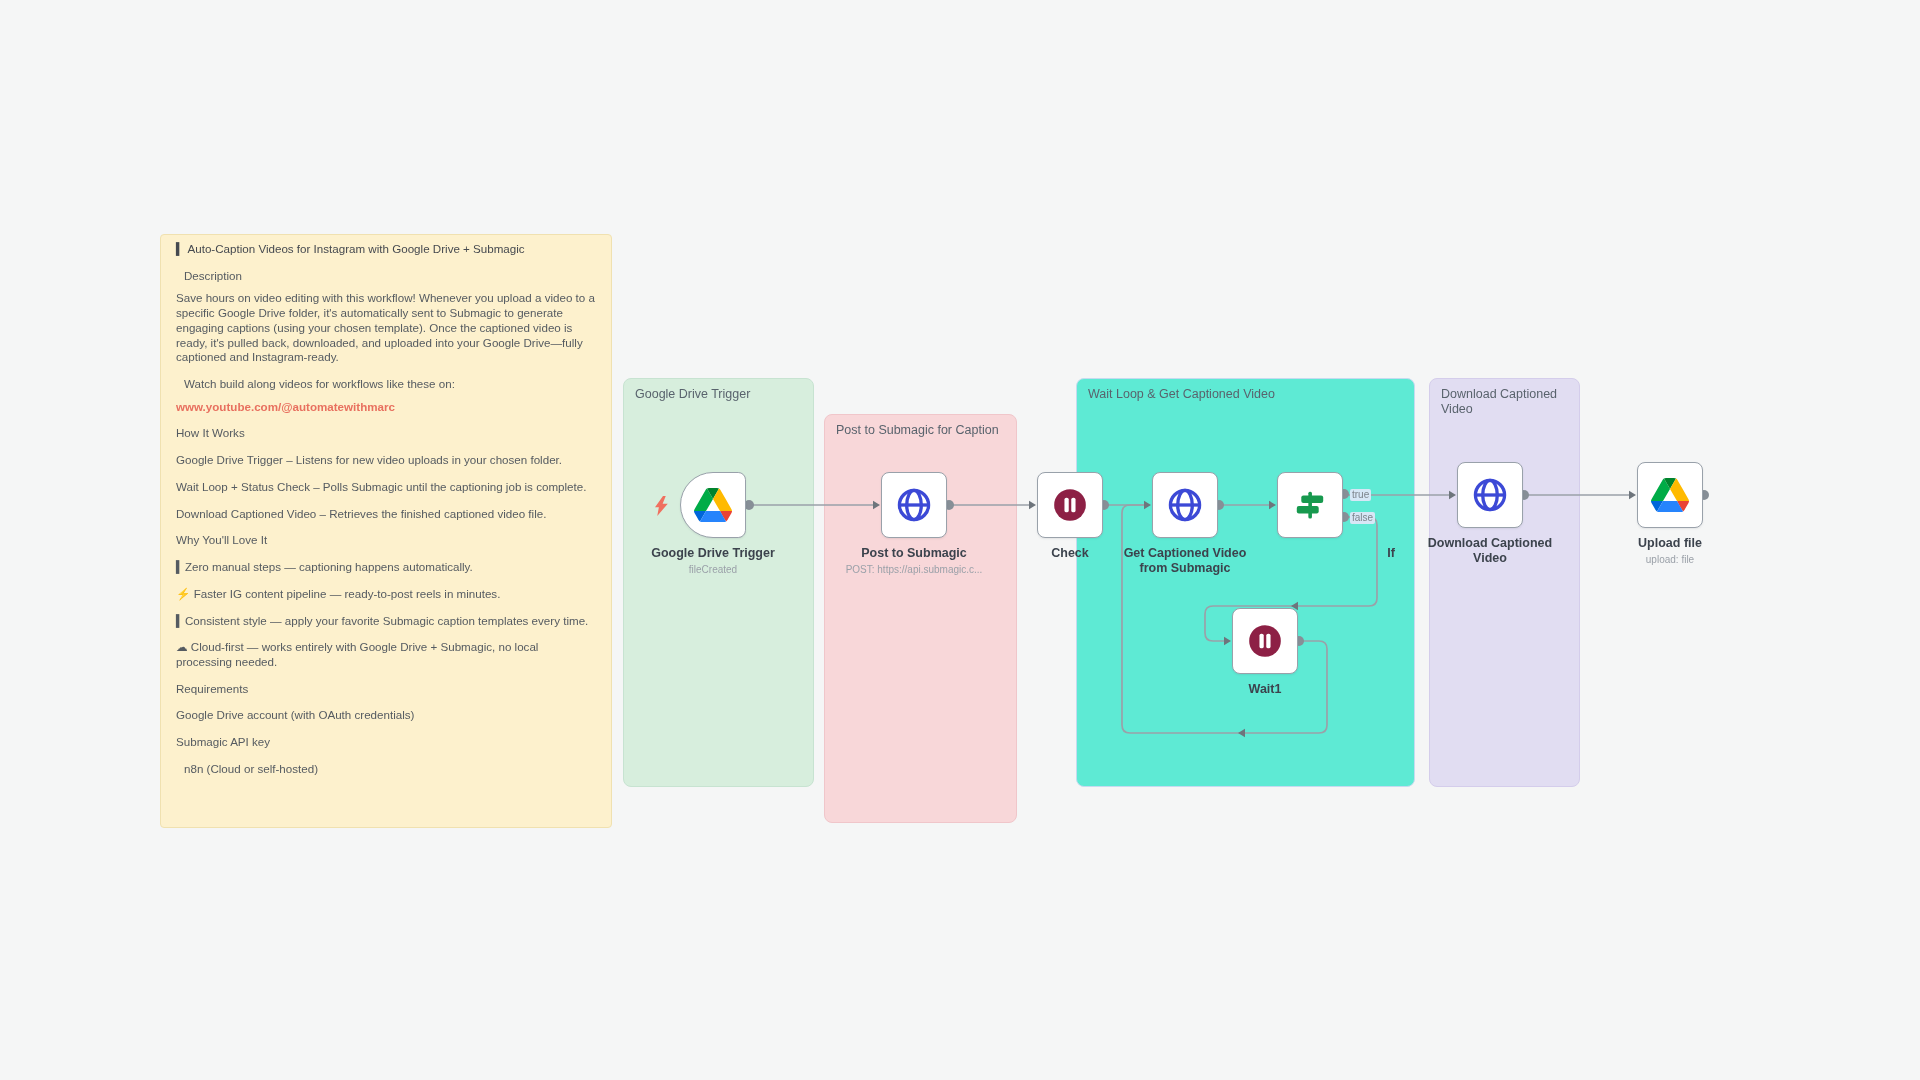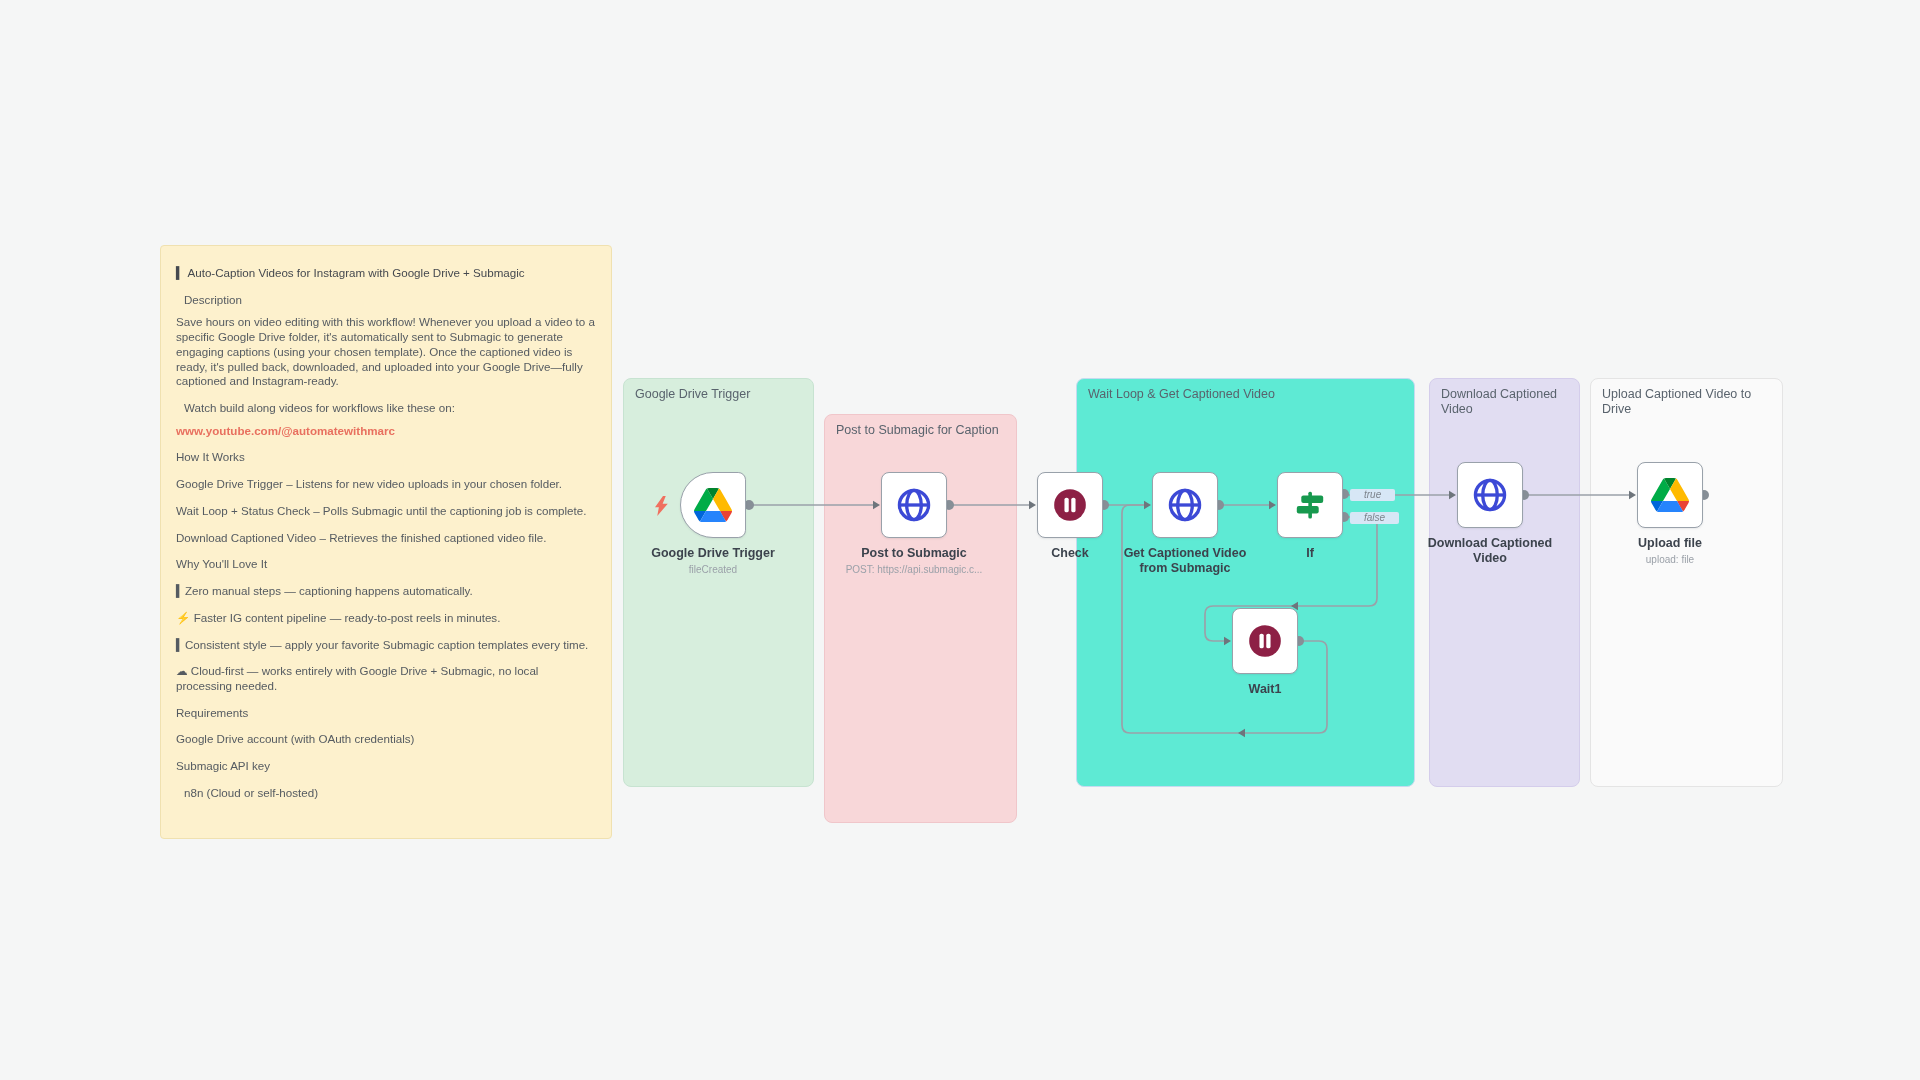--- a/index.html
+++ b/index.html
@@ -9,23 +9,23 @@
     font-family:"Liberation Sans", sans-serif;
   }
   .canvas{position:absolute;inset:0;}
   svg.edges{position:absolute;left:0;top:0;pointer-events:none;}
   svg.edges path.wire{fill:none;stroke:#9aa1a8;stroke-width:1.7;}
   svg.edges circle.port{fill:#878f97;}
   svg.edges polygon.arrow{fill:#6e757c;}
 
   
   .sticky{
-    position:absolute;left:160px;top:245px;width:452px;height:594px;
+    position:absolute;left:160px;top:234px;width:452px;height:594px;
     border:1px solid #f0e1b0;border-radius:4px;
-    padding:20px 15px;box-sizing:border-box;
+    padding:7px 15px;box-sizing:border-box;
     font-size:11.6px;line-height:1.27;color:#555b61;
   }
   .sticky .ttl{margin:0 0 12px;color:#45494f;}
   .sticky p{margin:0 0 12px;}
   .sticky p.tight{margin:8px;}
   .sticky a{text-decoration:none;cursor:pointer;}
 
   
   .group{position:absolute;top:378px;height:409px;border-radius:8px;box-sizing:border-box;border:1px solid transparent;}
   .group .glabel{position:absolute;top:8px;left:11px;right:8px;font-size:12.5px;color:#59636d;line-height:1.2;}
@@ -40,42 +40,39 @@
   .node.trigger{border-radius:34px 8px 8px 34px;}
   .icon{display:flex;align-items:center;justify-content:center;}
   .nlabel{
     position:absolute;text-align:center;
     font-size:12.5px;font-weight:bold;color:#3c434d;line-height:1.22;
   }
   .nsub{font-weight:normal;font-size:10px;color:#9ba1a9;margin-top:3px;}
   .bolt{position:absolute;left:654px;top:496px;}
   .edge-label{
     position:absolute;font-size:10px;color:#7d848c;line-height:1;
-    padding:1px 14px;border-radius:2px;font-style:italic;
+    padding:1px 2px;border-radius:2px;
   }
 </style>
 </head>
 <body>
 
 <div class="canvas">
 
   <div class="group" style="left: 623px; width: 191px; background-color: rgb(215, 238, 221); border-color: rgb(199, 227, 209);">
     <span class="glabel">Google Drive Trigger</span>
   </div>
   <div class="group" style="left: 824px; width: 193px; background-color: rgb(248, 215, 217); border-color: rgb(240, 198, 202); margin-top: 36px;">
     <span class="glabel">Post to Submagic for Caption</span>
   </div>
   <div class="group" style="left: 1028px; width: 339px; background-color: #5eead4; border-color: rgb(197, 219, 240); margin-left: 48px;">
     <span class="glabel">Wait Loop &amp; Get Captioned Video</span>
   </div>
   <div class="group" style="left: 1429px; width: 151px; background-color: rgb(225, 221, 242); border-color: rgb(212, 205, 235);">
     <span class="glabel">Download Captioned Video</span>
-  </div>
-  <div class="group" style="left: 1590px; width: 193px; background-color: rgb(250, 250, 250); border-color: rgb(228, 228, 228);">
-    <span class="glabel">Upload Captioned Video to Drive</span>
   </div>
 
   <svg class="edges" width="1920" height="1080">
     <path class="wire" d="M749 505H873"></path>
     <path class="wire" d="M949 505H1029"></path>
     <path class="wire" d="M1104 505H1144"></path>
     <path class="wire" d="M1219 505H1269"></path>
     <path class="wire" d="M1344 495H1449"></path>
     <path class="wire" d="M1344 517H1369Q1377 517 1377 525V598Q1377 606 1369 606H1213Q1205 606 1205 614V633Q1205 641 1213 641H1224"></path>
     <path class="wire" d="M1299 641H1319Q1327 641 1327 649V725Q1327 733 1319 733H1130Q1122 733 1122 725V513Q1122 505 1130 505H1144"></path>
@@ -192,21 +189,21 @@
 
   <div class="node" style="left:1277px;top:472px;">
     <span class="icon">
       <svg width="36" height="36" viewBox="0 0 24 24" fill="#17994e">
         <rect x="10.9" y="3.2" width="2.4" height="17.8" rx="1"></rect>
         <rect x="6.2" y="5.6" width="14.6" height="5.1" rx="1.4"></rect>
         <rect x="3.2" y="12.6" width="14.6" height="5.1" rx="1.4"></rect>
       </svg>
     </span>
   </div>
-  <div class="nlabel" style="left:1225px;top:546px;width:170px;">
+  <div class="nlabel" style="left:1225px;top:546px;width:170px;text-align:right;">
     <div>If</div>
   </div>
 
   <div class="node" style="left:1232px;top:608px;">
     <span class="icon">
       <svg width="38" height="38" viewBox="0 0 24 24">
         <circle cx="12" cy="12" r="10" fill="#8d2045"></circle>
         <rect x="8.5" y="7.4" width="2.7" height="9.2" rx="1.2" fill="#fff"></rect>
         <rect x="12.8" y="7.4" width="2.7" height="9.2" rx="1.2" fill="#fff"></rect>
       </svg>

